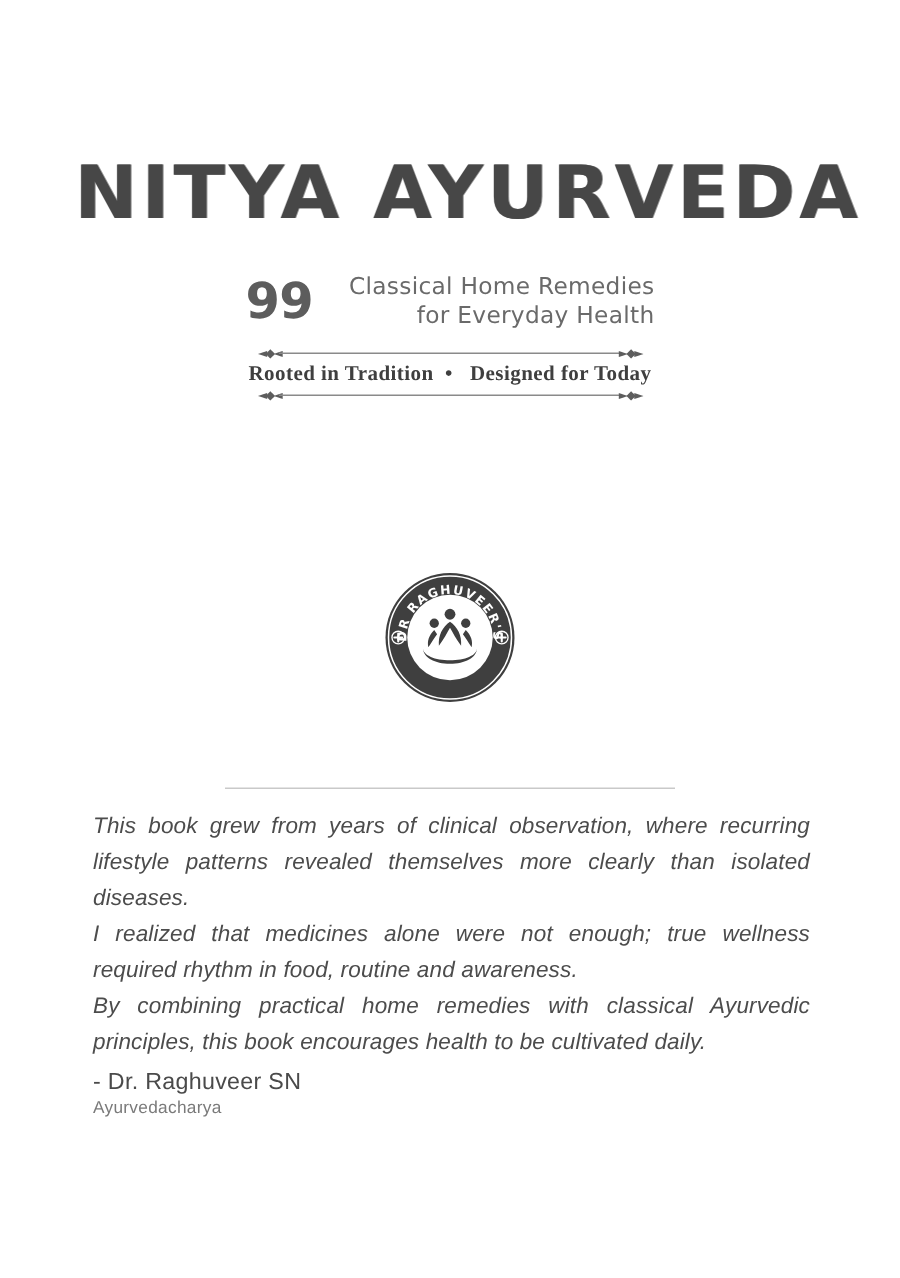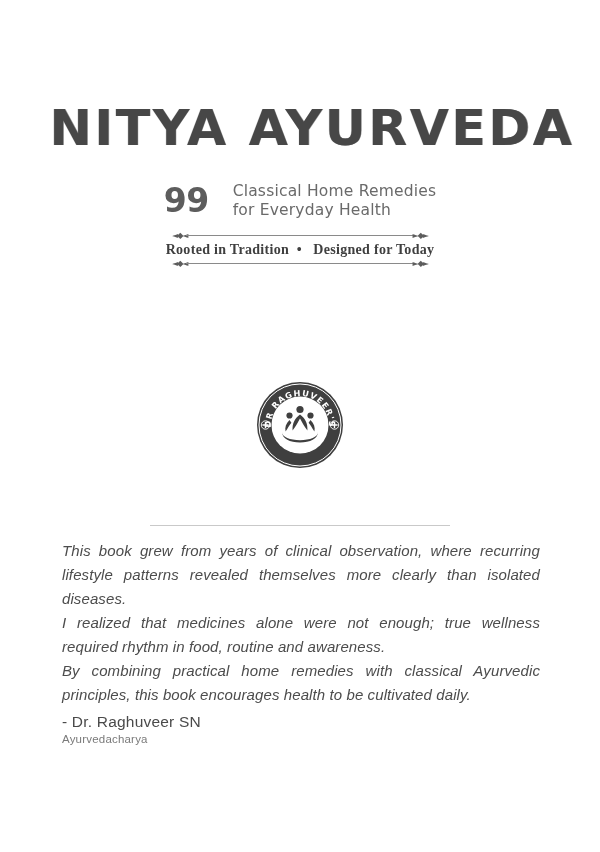--- a/index.html
+++ b/index.html
@@ -48,20 +48,21 @@
   
   .subtitle-row {
     position: absolute;
     top: 182px;
     left: 0;
     width: 600px;
     display: flex;
     justify-content: center;
     align-items: flex-start;
     gap: 24px;
+    text-align: right;
   }
   .subtitle-number {
     font-family: "DejaVu Sans", sans-serif;
     font-weight: bold;
     font-size: 33px;
     line-height: 34px;
     color: #5d5d5d;
     letter-spacing: -0.5px;
     margin-top: 2px;
   }

